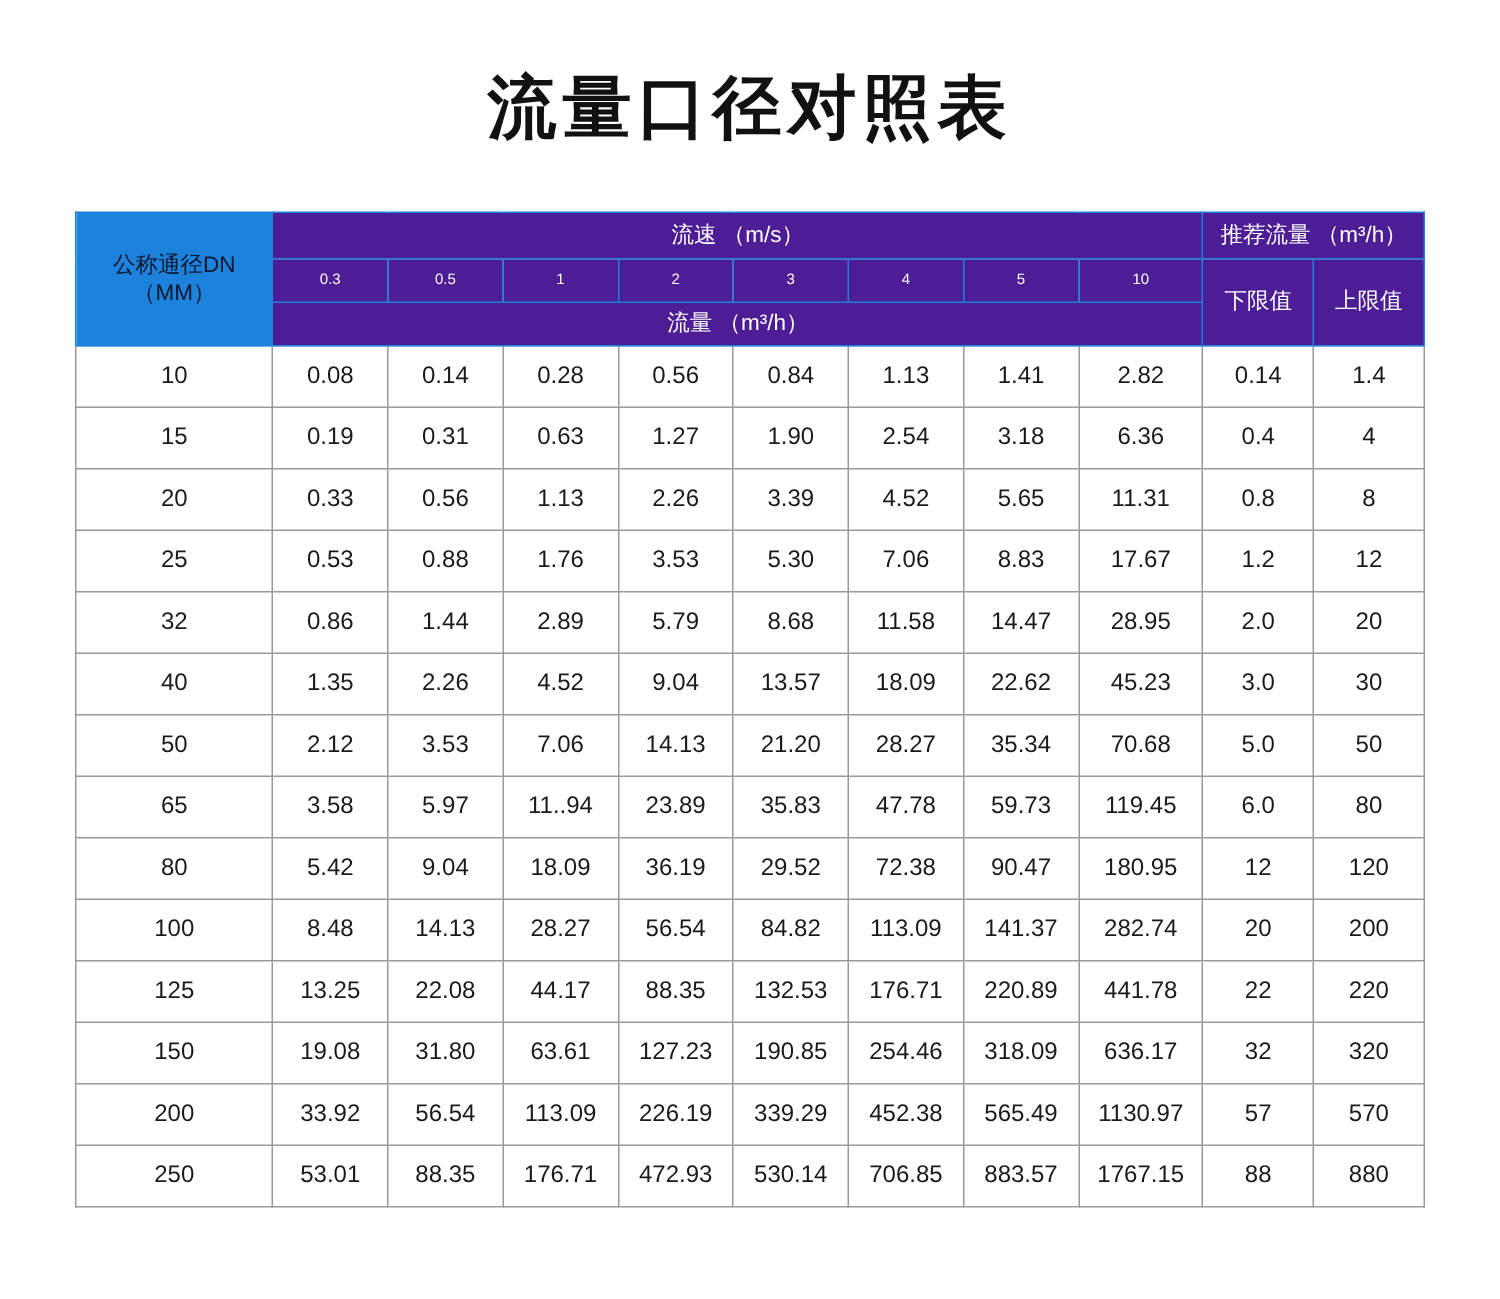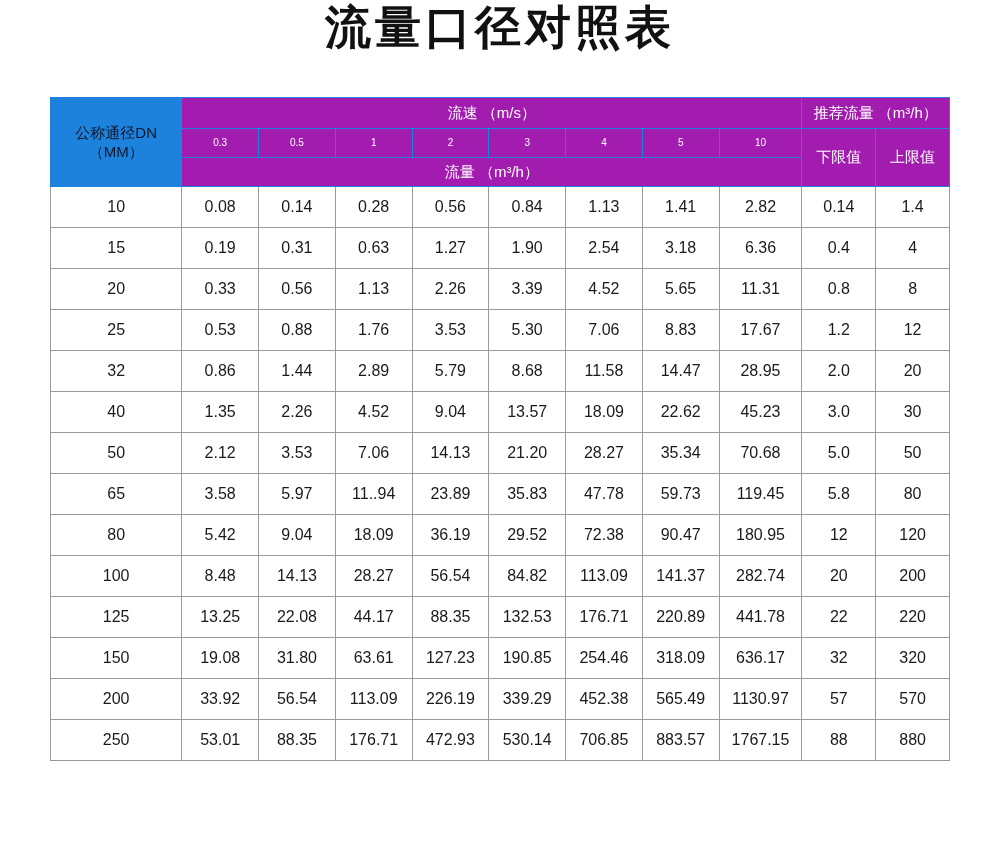--- a/index.html
+++ b/index.html
@@ -22,20 +22,21 @@
     padding: 0;
     position: relative;
   }
   .title {
     text-align: center;
     font-size: 46px;
     font-weight: bold;
     letter-spacing: 4px;
     color: #111111;
     margin: 0;
+    padding-top: 44px;
     padding-bottom: 0;
     line-height: 1.2;
     font-family: "DejaVu Sans", "Liberation Sans", sans-serif;
   }
   .table-wrap {
     margin: 0 auto;
     margin-top: 42px;
     width: 900px;
   }
   table.flow-table {
@@ -45,21 +46,21 @@
   }
   table.flow-table td, table.flow-table th {
     border: 1px solid #9a9a9a;
     text-align: center;
     vertical-align: middle;
     font-weight: normal;
     padding: 0;
   }
   
   .hdr {
-    background: #a21caf;
+    background: #4c1d95;
     color: #ffffff;
     font-size: 15px;
     line-height: 1.25;
     border-color: #1d82dc !important;
   }
   .hdr-dn {
     background: #1d82dc;
     color: #0f172a;
     font-size: 15px;
     line-height: 1.3;
@@ -243,21 +244,21 @@
           <tr>
             <td class="cell cell-dn">65</td>
             <td class="cell">3.58</td>
             <td class="cell">5.97</td>
             <td class="cell">11..94</td>
             <td class="cell">23.89</td>
             <td class="cell">35.83</td>
             <td class="cell">47.78</td>
             <td class="cell">59.73</td>
             <td class="cell">119.45</td>
-            <td class="cell">5.8</td>
+            <td class="cell">6.0</td>
             <td class="cell">80</td>
           </tr>
           <tr>
             <td class="cell cell-dn">80</td>
             <td class="cell">5.42</td>
             <td class="cell">9.04</td>
             <td class="cell">18.09</td>
             <td class="cell">36.19</td>
             <td class="cell">29.52</td>
             <td class="cell">72.38</td>

